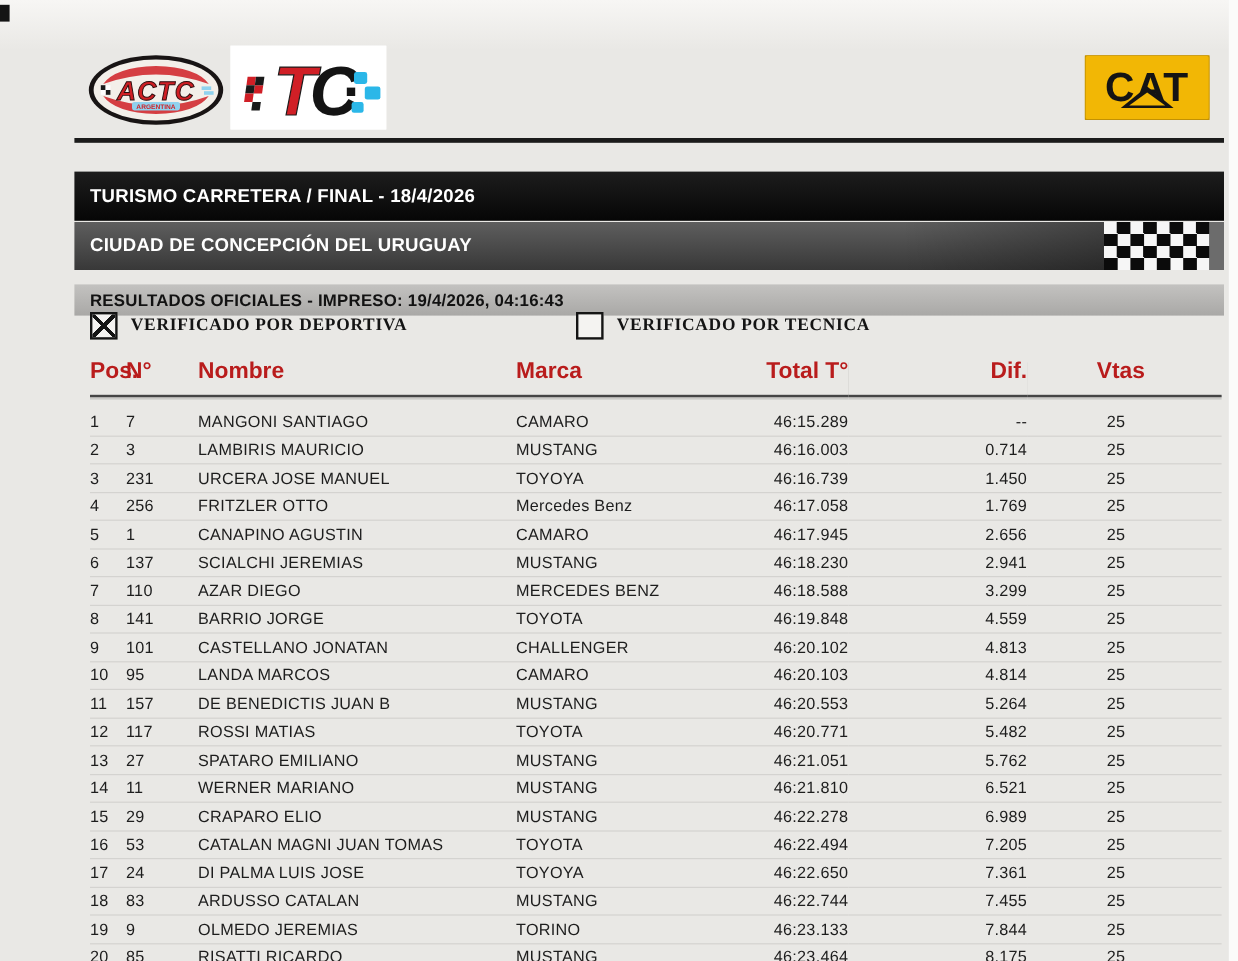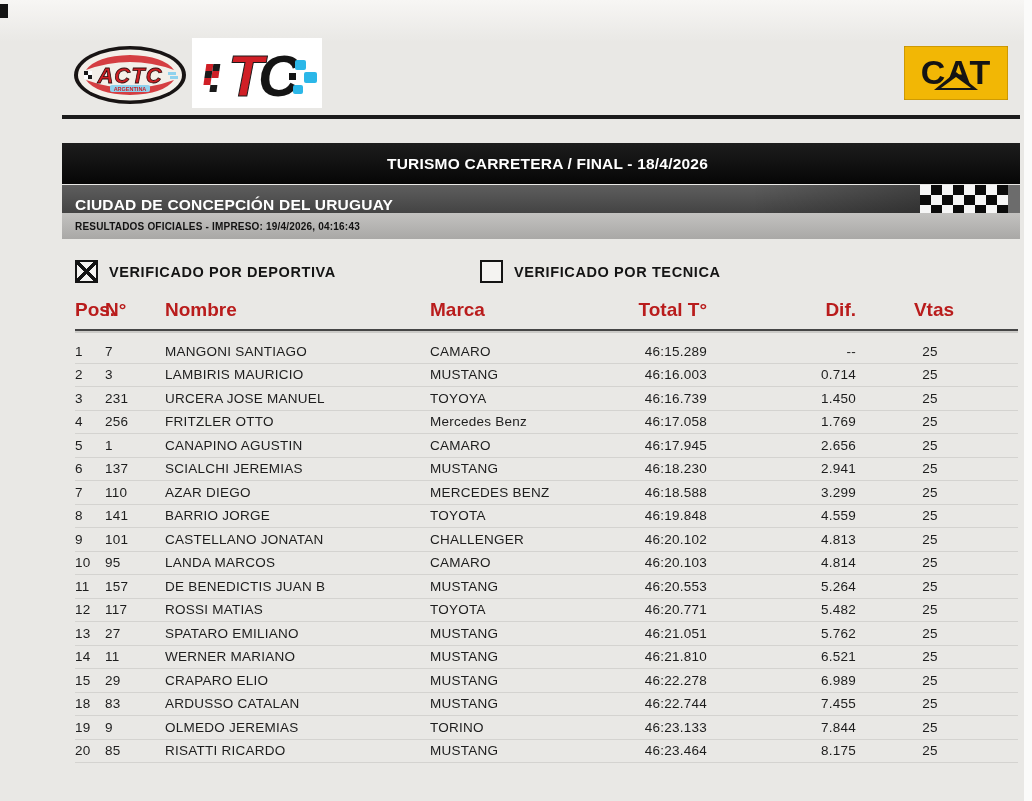--- a/index.html
+++ b/index.html
@@ -18,34 +18,34 @@
   .logos-row{position:absolute;left:0;top:36px;width:958px;height:74px;text-decoration:underline;}
   .actc-logo{position:absolute;left:10px;top:8px;width:116px;height:62px;}
   .tc-logo{position:absolute;left:130px;top:2px;width:130px;height:70px;background:#ffffff;}
   .cat-logo{position:absolute;right:12px;top:10px;width:104px;height:54px;}
 
   .top-rule{position:absolute;left:0;top:115px;width:958px;height:4px;background:#1b1b1b;}
 
   .bar{position:absolute;left:0;width:958px;box-sizing:border-box;color:#ffffff;
        font-weight:bold;display:flex;align-items:center;padding-left:13px;}
   .title-bar{top:143px;height:41px;background:linear-gradient(180deg,#1d1d1d,#060606);
-       font-size:15.5px;letter-spacing:.2px;justify-content:center;}
+       font-size:15.5px;letter-spacing:.2px;}
   .location-bar{top:185px;height:40px;
        background:linear-gradient(90deg,rgba(0,0,0,0) 72%,rgba(0,0,0,.45) 100%),
                   linear-gradient(180deg,#5e5e5e,#383838);
        font-size:15.5px;letter-spacing:.2px;}
   .checker-flag{position:absolute;right:12px;top:0;width:88px;height:40px;
        background:repeating-conic-gradient(#0b0b0b 0 25%,#f6f6f6 0 50%) 0 0/22px 20px;}
   .flag-end-strip{position:absolute;right:0;top:0;width:12px;height:40px;background:#6c6c6c;}
-  .printed-bar{top:213px;height:26px;color:#121212;
+  .printed-bar{top:237px;height:26px;color:#121212;
        background:linear-gradient(180deg,#c3c2c0,#a9a8a6);
-       font-size:10px;letter-spacing:.2px;}
+       font-size:14px;letter-spacing:.2px;}
 
   
-  .verify-row{position:absolute;left:13px;top:260px;width:945px;height:28px;}
+  .verify-row{position:absolute;left:13px;top:260px;width:945px;height:28px;font-family:Liberation Serif, serif;}
   .verify-group{position:absolute;top:0;display:flex;align-items:center;}
   .verify-group.deportiva{left:0;}
   .verify-group.tecnica{left:405px;}
   .checkbox{width:19px;height:19px;border:2.5px solid #141414;background:#f4f3f1;flex:0 0 auto;}
   .checkbox.checked{
     background:
       linear-gradient(45deg,transparent 44%,#141414 44% 56%,transparent 56%),
       linear-gradient(-45deg,transparent 44%,#141414 44% 56%,transparent 56%),#f4f3f1;}
   .verify-label{margin-left:11px;font-weight:bold;font-size:14.5px;color:#141414;letter-spacing:.6px;}
 
@@ -297,20 +297,38 @@
         <tr>
           <td>15</td>
           <td>29</td>
           <td>CRAPARO ELIO</td>
           <td>MUSTANG</td>
           <td class="num">46:22.278</td>
           <td class="num">6.989</td>
           <td class="ctr">25</td>
         </tr>
         <tr>
+          <td>16</td>
+          <td>53</td>
+          <td>CATALAN MAGNI JUAN TOMAS</td>
+          <td>TOYOTA</td>
+          <td class="num">46:22.494</td>
+          <td class="num">7.205</td>
+          <td class="ctr">25</td>
+        </tr>
+        <tr>
+          <td>17</td>
+          <td>24</td>
+          <td>DI PALMA LUIS JOSE</td>
+          <td>TOYOYA</td>
+          <td class="num">46:22.650</td>
+          <td class="num">7.361</td>
+          <td class="ctr">25</td>
+        </tr>
+        <tr>
           <td>18</td>
           <td>83</td>
           <td>ARDUSSO CATALAN</td>
           <td>MUSTANG</td>
           <td class="num">46:22.744</td>
           <td class="num">7.455</td>
           <td class="ctr">25</td>
         </tr>
         <tr>
           <td>19</td>

